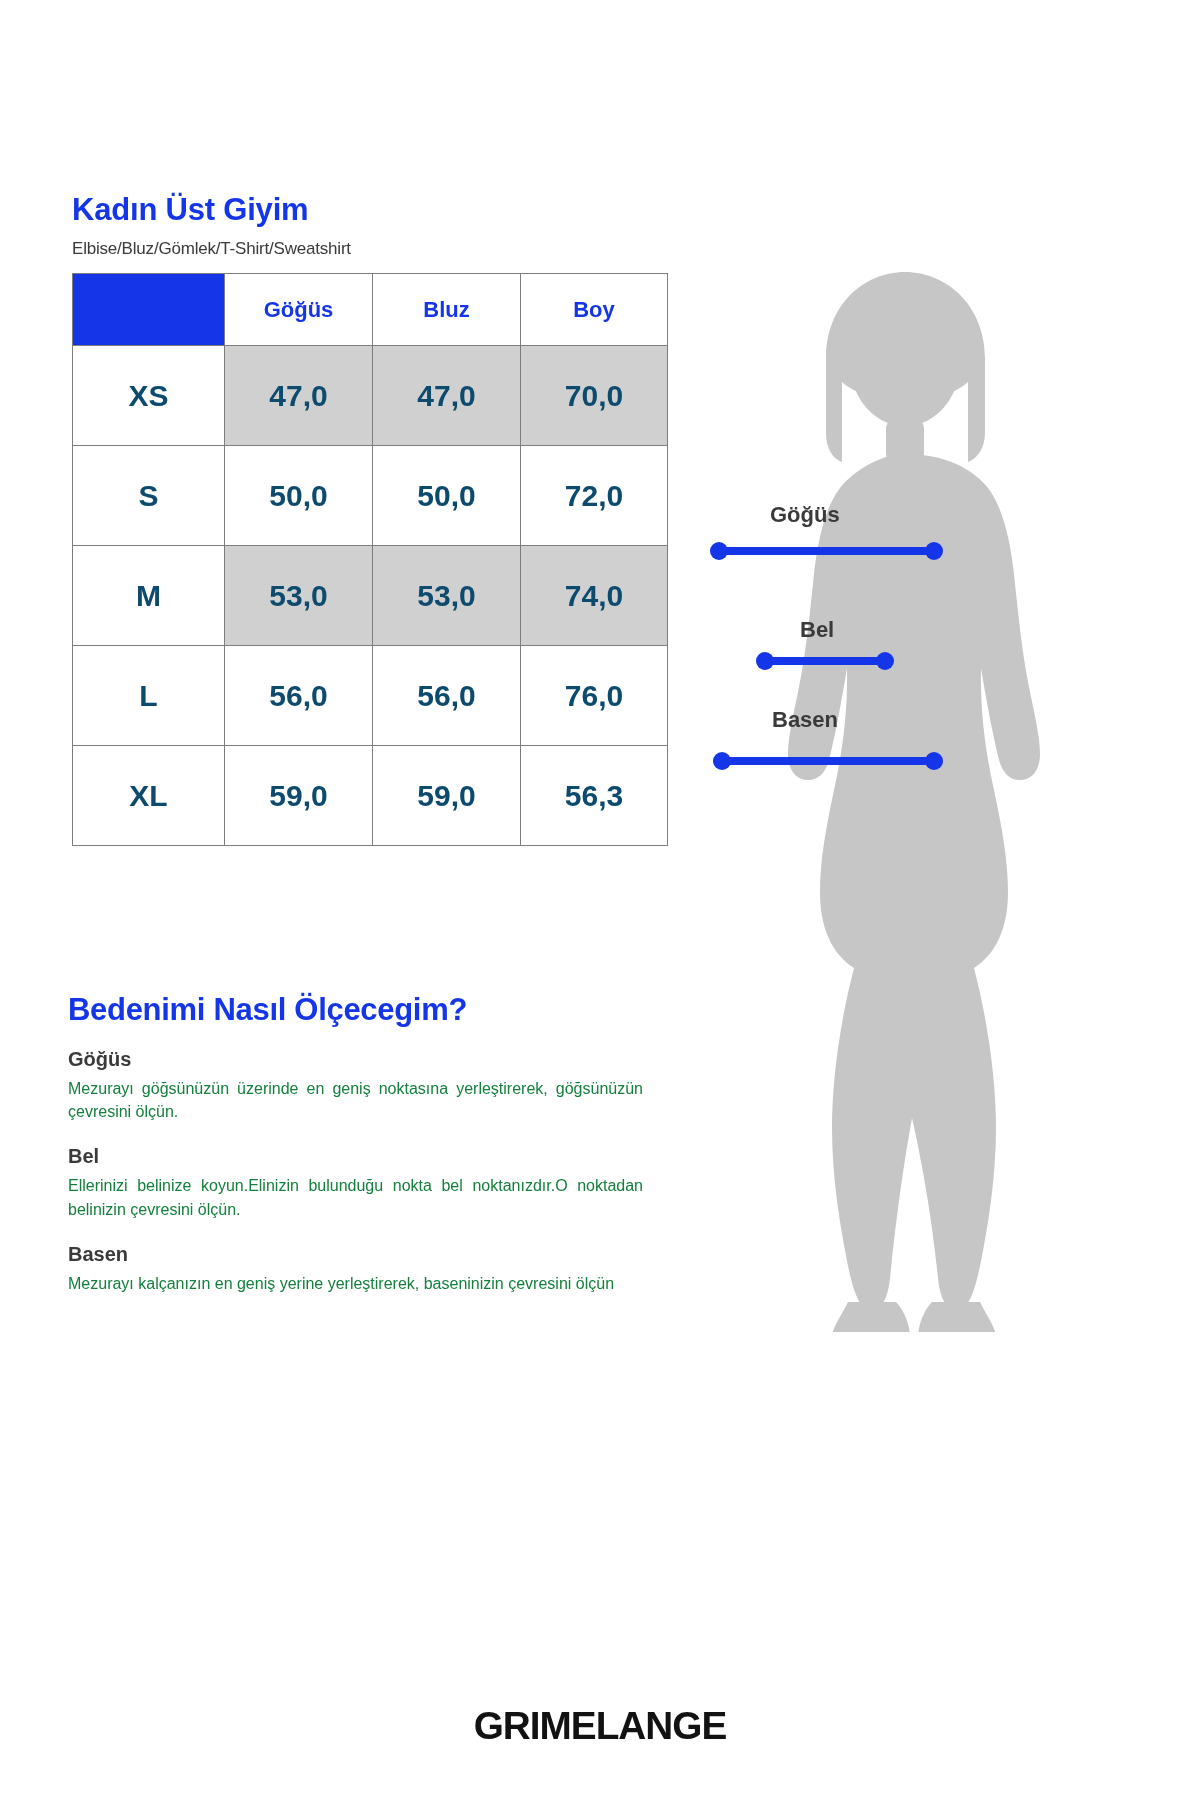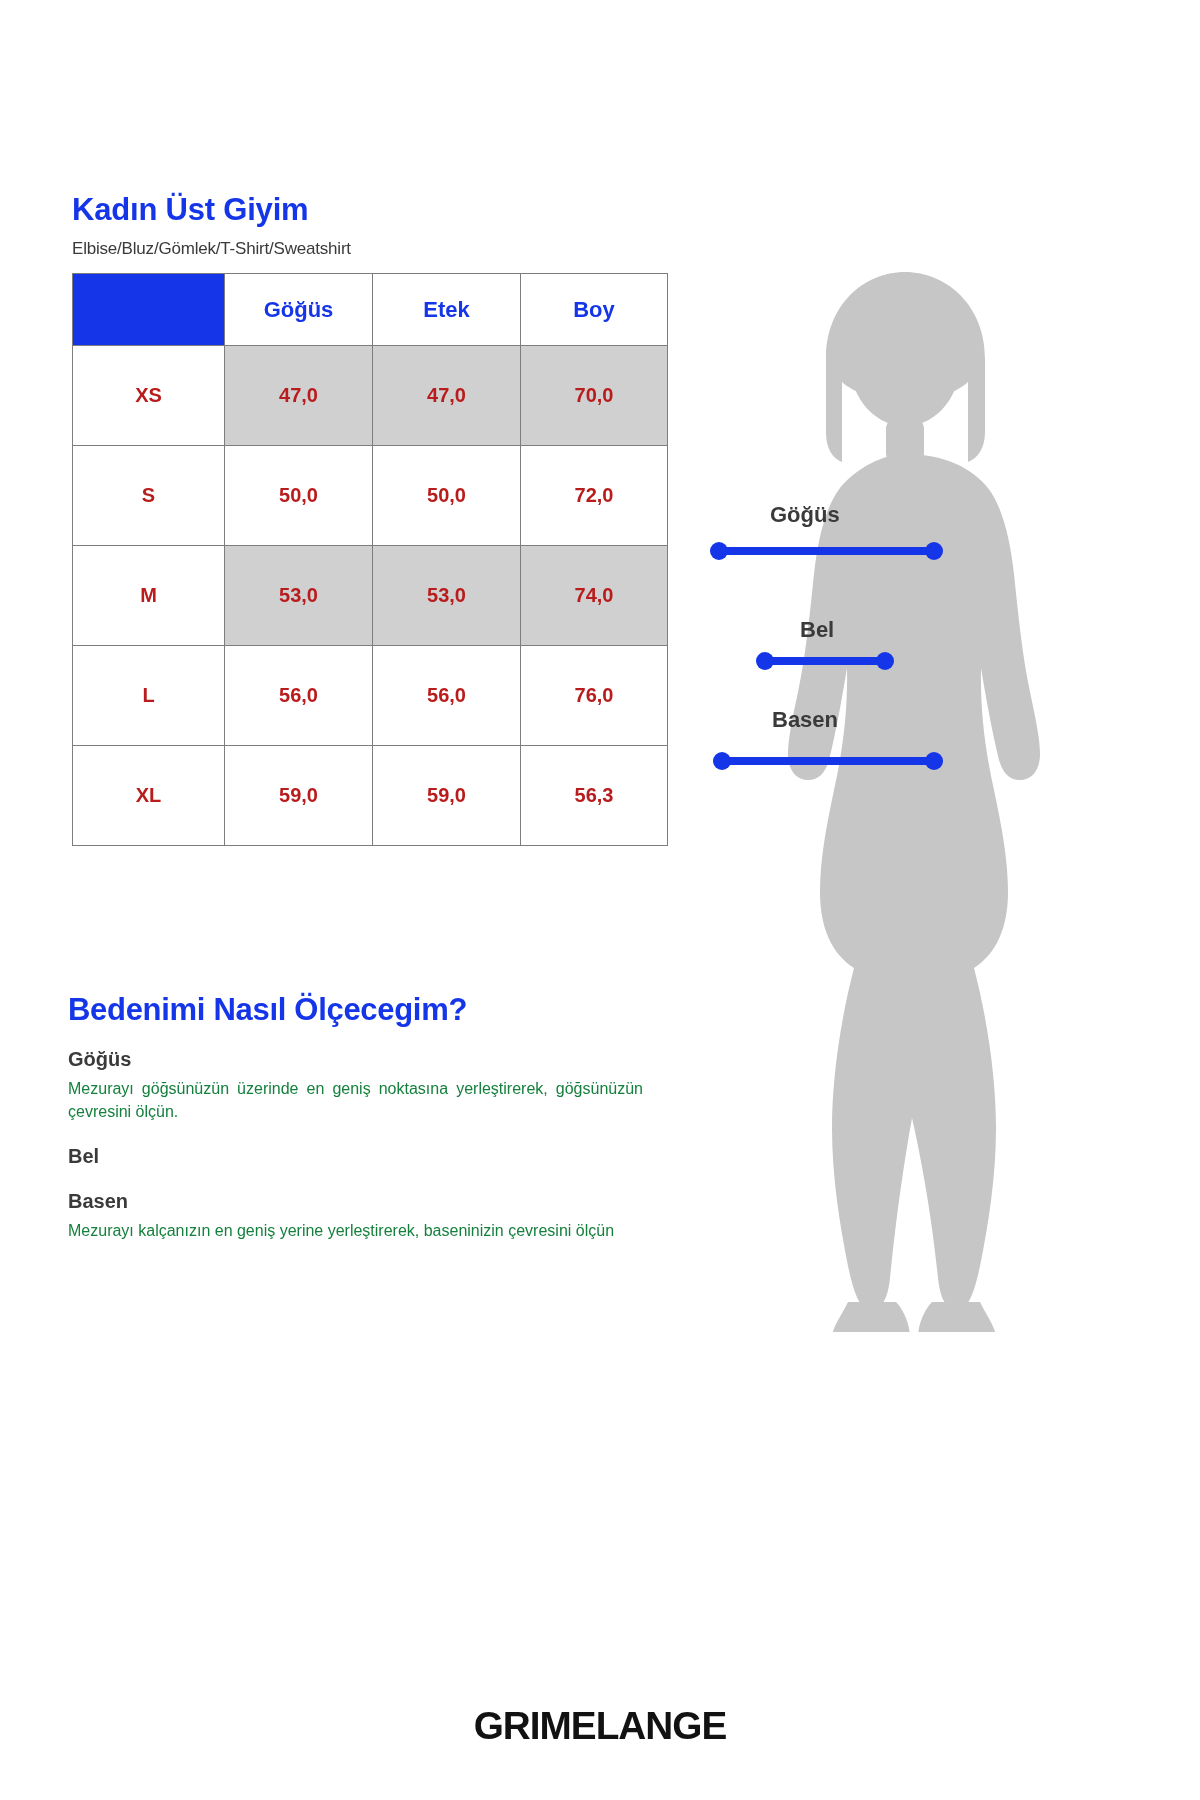--- a/index.html
+++ b/index.html
@@ -61,23 +61,23 @@
     height: 72px;
     font-size: 22px;
     font-weight: bold;
     color: #1536e8;
   }
   thead th.beden-head {
     background: #1536e8;
     color: #ffffff;
   }
   tbody td {
-    font-size: 20px;
-    font-weight: bold;
-    color: #b91c1c;
+    font-size: 30px;
+    font-weight: bold;
+    color: #0c4a6e;
   }
   tbody tr.shaded td.val { background: #d0d0d0; }
   tbody td.size-label { background: #ffffff; }
   col.c1 { width: 152px; }
   col.c2 { width: 148px; }
   col.c3 { width: 148px; }
   col.c4 { width: 147px; }
 
   
   .howto {
@@ -178,21 +178,21 @@
       <colgroup>
         <col class="c1">
           <col class="c2">
           <col class="c3">
           <col class="c4">
       </colgroup>
       <thead>
         <tr>
           <th class="beden-head">Beden</th>
           <th>Göğüs</th>
-          <th>Etek</th>
+          <th>Bluz</th>
           <th>Boy</th>
         </tr>
       </thead>
       <tbody>
         <tr class="shaded">
           <td class="size-label">XS</td>
           <td class="val">47,0</td>
           <td class="val">47,0</td>
           <td class="val">70,0</td>
         </tr>
@@ -227,20 +227,21 @@
   <div class="howto">
     <h2 class="howto-title">Bedenimi Nasıl Ölçecegim?</h2>
 
     <div class="howto-block">
       <div class="howto-h">Göğüs</div>
       <p class="howto-p">Mezurayı göğsünüzün üzerinde en geniş noktasına yerleştirerek, göğsünüzün çevresini ölçün.</p>
     </div>
 
     <div class="howto-block">
       <div class="howto-h">Bel</div>
+      <p class="howto-p">Ellerinizi belinize koyun.Elinizin bulunduğu nokta bel noktanızdır.O noktadan belinizin çevresini ölçün.</p>
     </div>
 
     <div class="howto-block">
       <div class="howto-h">Basen</div>
       <p class="howto-p">Mezurayı kalçanızın en geniş yerine yerleştirerek, baseninizin çevresini ölçün</p>
     </div>
   </div>
 
   <div class="figure-wrap">
     <svg width="440" height="1070" viewBox="0 0 440 1070">

